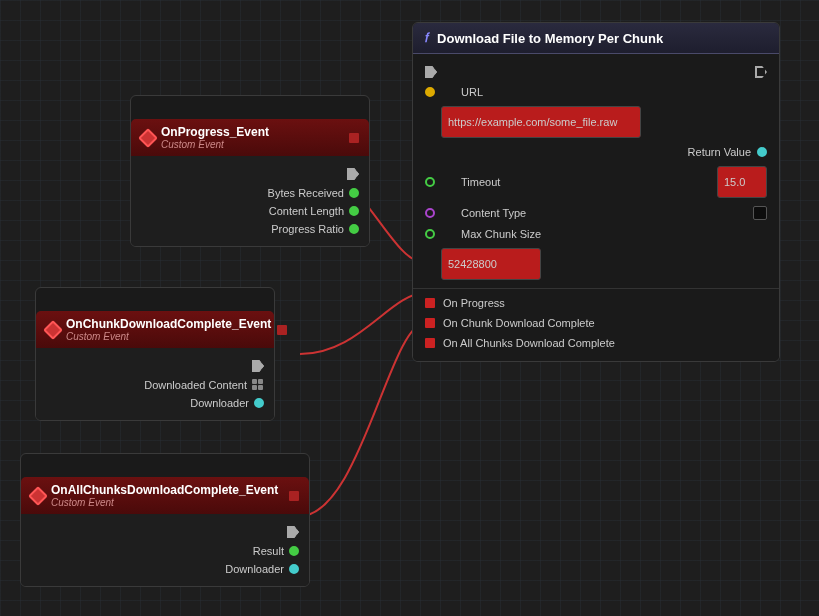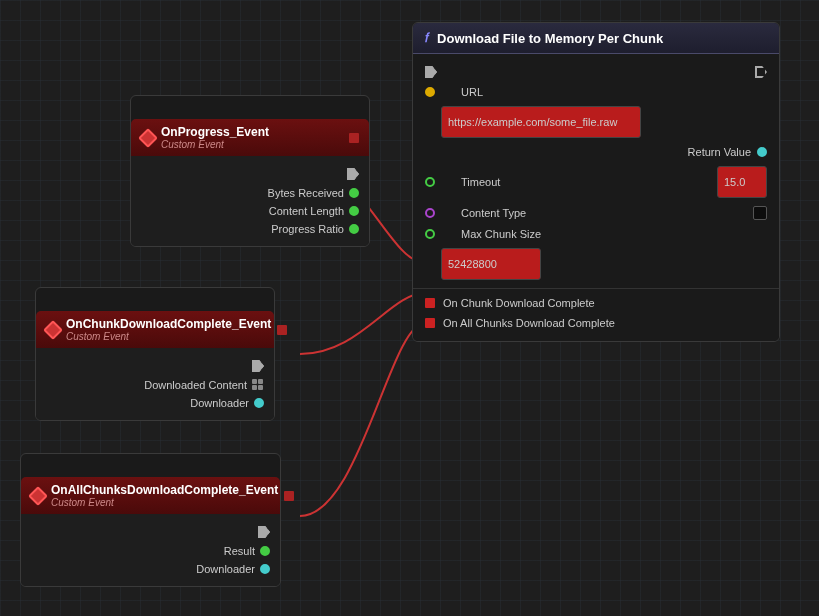--- a/index.html
+++ b/index.html
@@ -368,21 +368,21 @@
           <div class="pin-grid-cell"></div>
         </div>
       </div>
       <div class="pin-row">
         <span class="pin-label">Downloader</span>
         <div class="pin-dot cyan"></div>
       </div>
     </div>
   </div>
 
-  <div class="node" style="left:20px; top:453px; width:261px;">
+  <div class="node" style="left:20px; top:453px; width:290px;">
     <div class="node-header">
       <div class="node-header-icon"></div>
       <div>
         <div class="node-title">OnAllChunksDownloadComplete_Event</div>
         <div class="node-subtitle">Custom Event</div>
       </div>
       <div class="node-close"></div>
     </div>
     <div class="node-body">
       <div class="node-exec-out">
@@ -439,20 +439,24 @@
       <div class="main-pin-row">
         <div class="pin-left green"></div>
         <span class="main-pin-label">Max Chunk Size</span>
       </div>
       <div class="main-pin-row" style="padding-left:28px;">
         <input class="input-field large" type="text" value="52428800" style="">
       </div>
 
       <div class="separator"></div>
 
+      <div class="event-pin-row">
+        <div class="event-pin-square"></div>
+        <span class="event-label">On Progress</span>
+      </div>
 
       <div class="event-pin-row">
         <div class="event-pin-square"></div>
         <span class="event-label">On Chunk Download Complete</span>
       </div>
 
       <div class="event-pin-row">
         <div class="event-pin-square"></div>
         <span class="event-label">On All Chunks Download Complete</span>
       </div>

